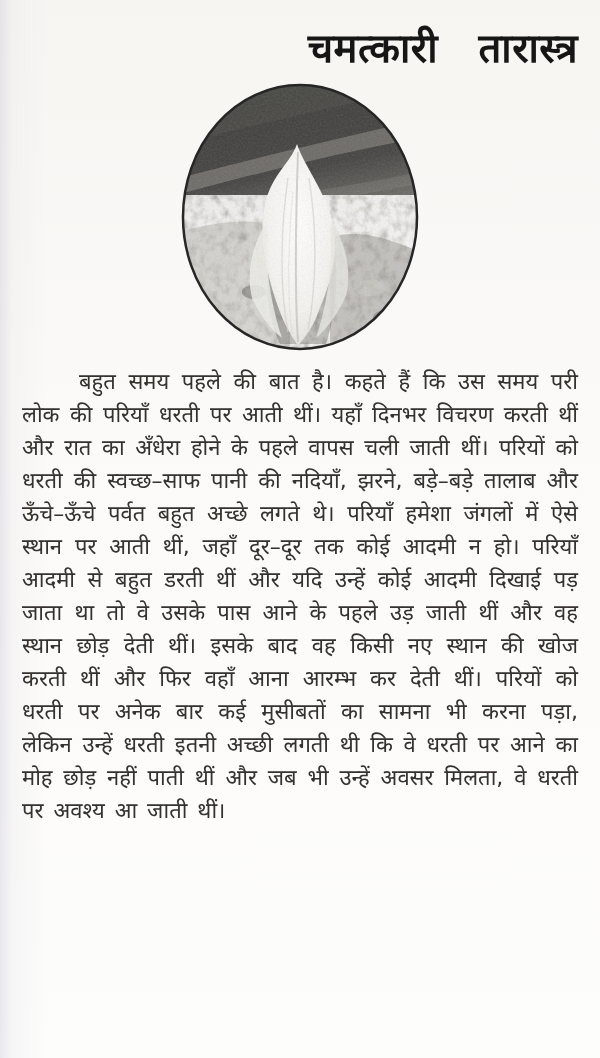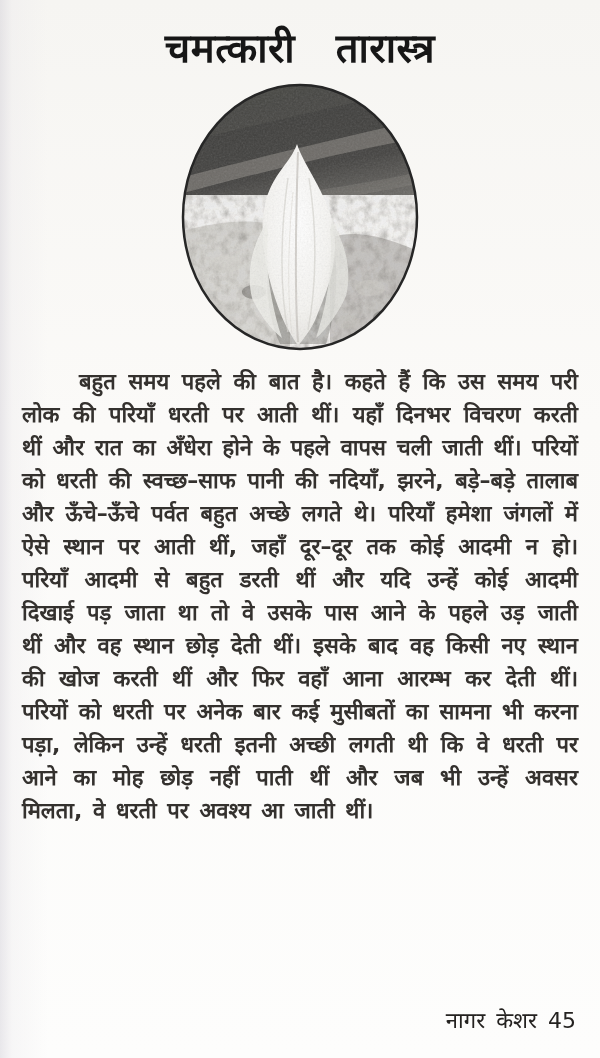--- a/index.html
+++ b/index.html
@@ -17,21 +17,21 @@
     background:
       linear-gradient(90deg, rgba(208,205,214,0.45) 0px, rgba(235,233,236,0.35) 12px, rgba(248,247,244,0) 48px),
       linear-gradient(180deg, #f6f5f2 0%, #fbfaf8 40%, #fdfdfc 100%);
     font-family: "DejaVu Sans", "Liberation Sans", sans-serif;
     color: #34312e;
     display: flex;
     flex-direction: column;
   }
   .title {
     margin: 26px 22px 0 22px;
-    text-align: center;
+    text-align: right;
     font-size: 40px;
     line-height: 1.1;
     font-weight: bold;
     color: #161616;
     word-spacing: 26px;
     letter-spacing: 0.5px;
   }
   .figure-wrap {
     margin: 12px auto 0 auto;
     width: 240px;
@@ -44,21 +44,21 @@
   }
   .body-text p {
     margin: 0;
     font-size: 22px;
     line-height: 33px;
     text-align: justify;
     text-indent: 57px;
     word-spacing: 3px;
     color: #34312e;
   }
-  .body-text p.first { margin-top: 13px; font-weight: bold; }
+  .body-text p.first { margin-top: 13px; }
   .body-text p.second { margin-top: 21px; }
   .footer {
     margin-top: auto;
     padding: 0 24px 24px 24px;
     text-align: right;
     font-size: 22px;
     color: #242220;
     word-spacing: 4px;
   }
   .footer span { display: inline; }
@@ -143,19 +143,14 @@
       </g>
 
       <ellipse cx="120" cy="135" rx="117" ry="132" fill="none" stroke="#262626" stroke-width="2.5"></ellipse>
     </svg>
   </div>
 
   <div class="body-text">
     <p class="first">बहुत समय पहले की बात है। कहते हैं कि उस समय परी लोक की परियाँ धरती पर आती थीं। यहाँ दिनभर विचरण करती थीं और रात का अँधेरा होने के पहले वापस चली जाती थीं। परियों को धरती की स्वच्छ–साफ पानी की नदियाँ, झरने, बड़े–बड़े तालाब और ऊँचे–ऊँचे पर्वत बहुत अच्छे लगते थे। परियाँ हमेशा जंगलों में ऐसे स्थान पर आती थीं, जहाँ दूर–दूर तक कोई आदमी न हो। परियाँ आदमी से बहुत डरती थीं और यदि उन्हें कोई आदमी दिखाई पड़ जाता था तो वे उसके पास आने के पहले उड़ जाती थीं और वह स्थान छोड़ देती थीं। इसके बाद वह किसी नए स्थान की खोज करती थीं और फिर वहाँ आना आरम्भ कर देती थीं। परियों को धरती पर अनेक बार कई मुसीबतों का सामना भी करना पड़ा, लेकिन उन्हें धरती इतनी अच्छी लगती थी कि वे धरती पर आने का मोह छोड़ नहीं पाती थीं और जब भी उन्हें अवसर मिलता, वे धरती पर अवश्य आ जाती थीं।</p>
   </div>
 
-  <div class="footer">
-    <span>नागर केशर</span>
-    <span> </span>
-    <span>45</span>
-  </div>
 
 </div>
 
 </body></html>

